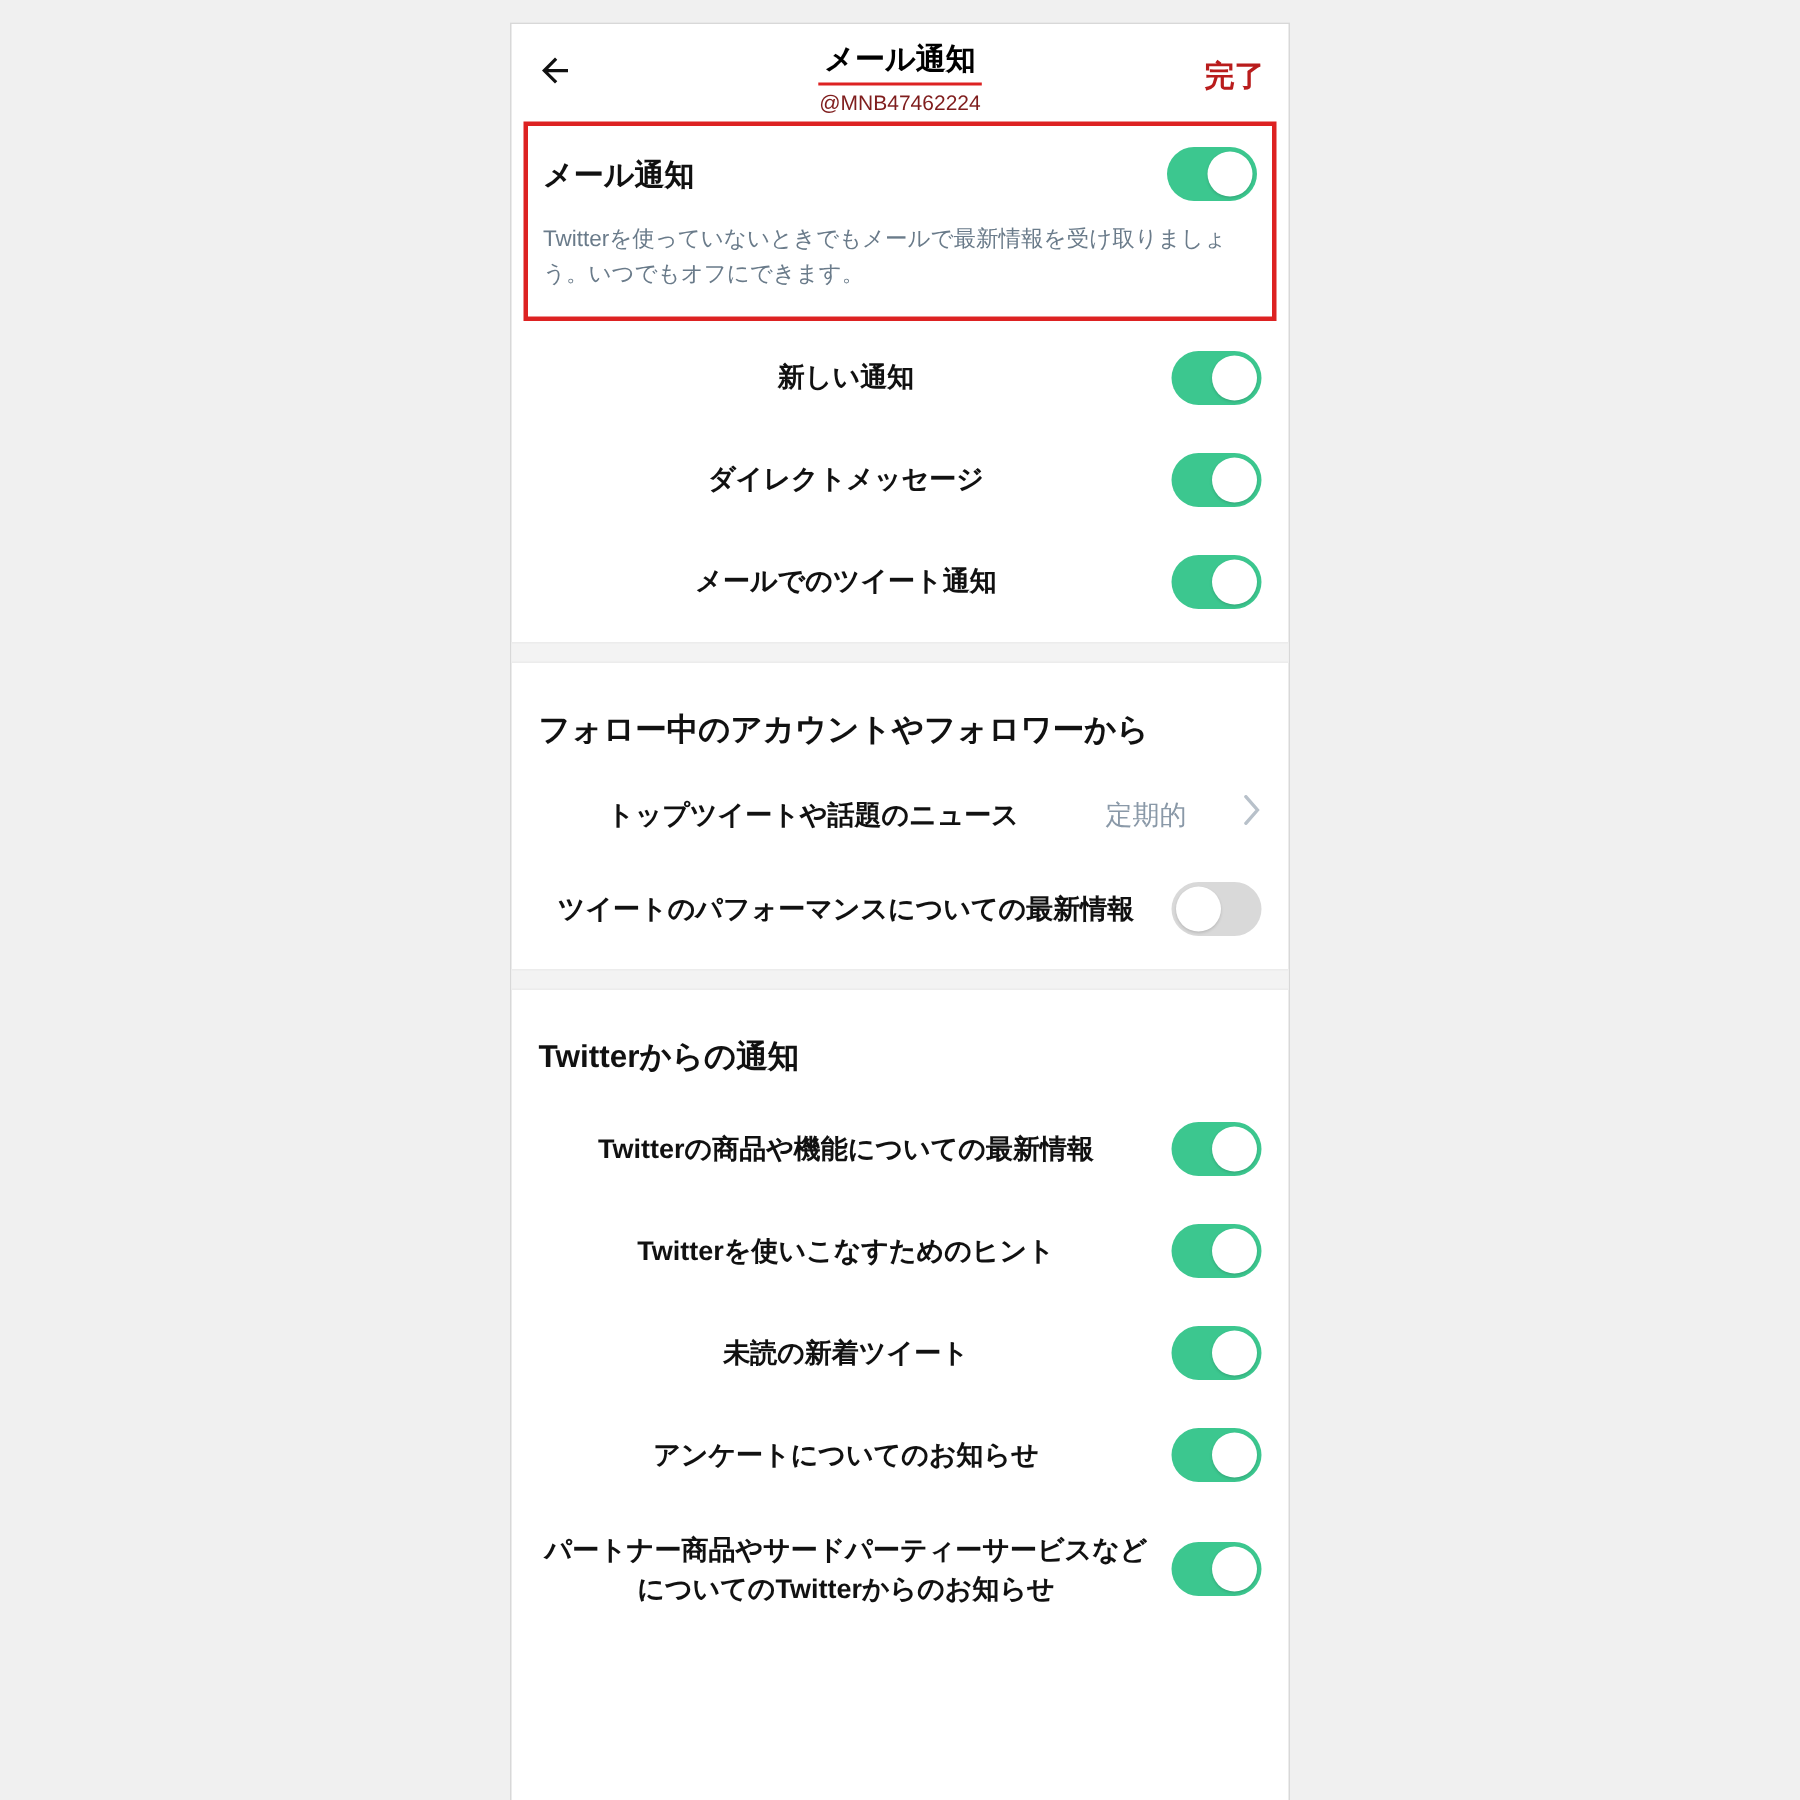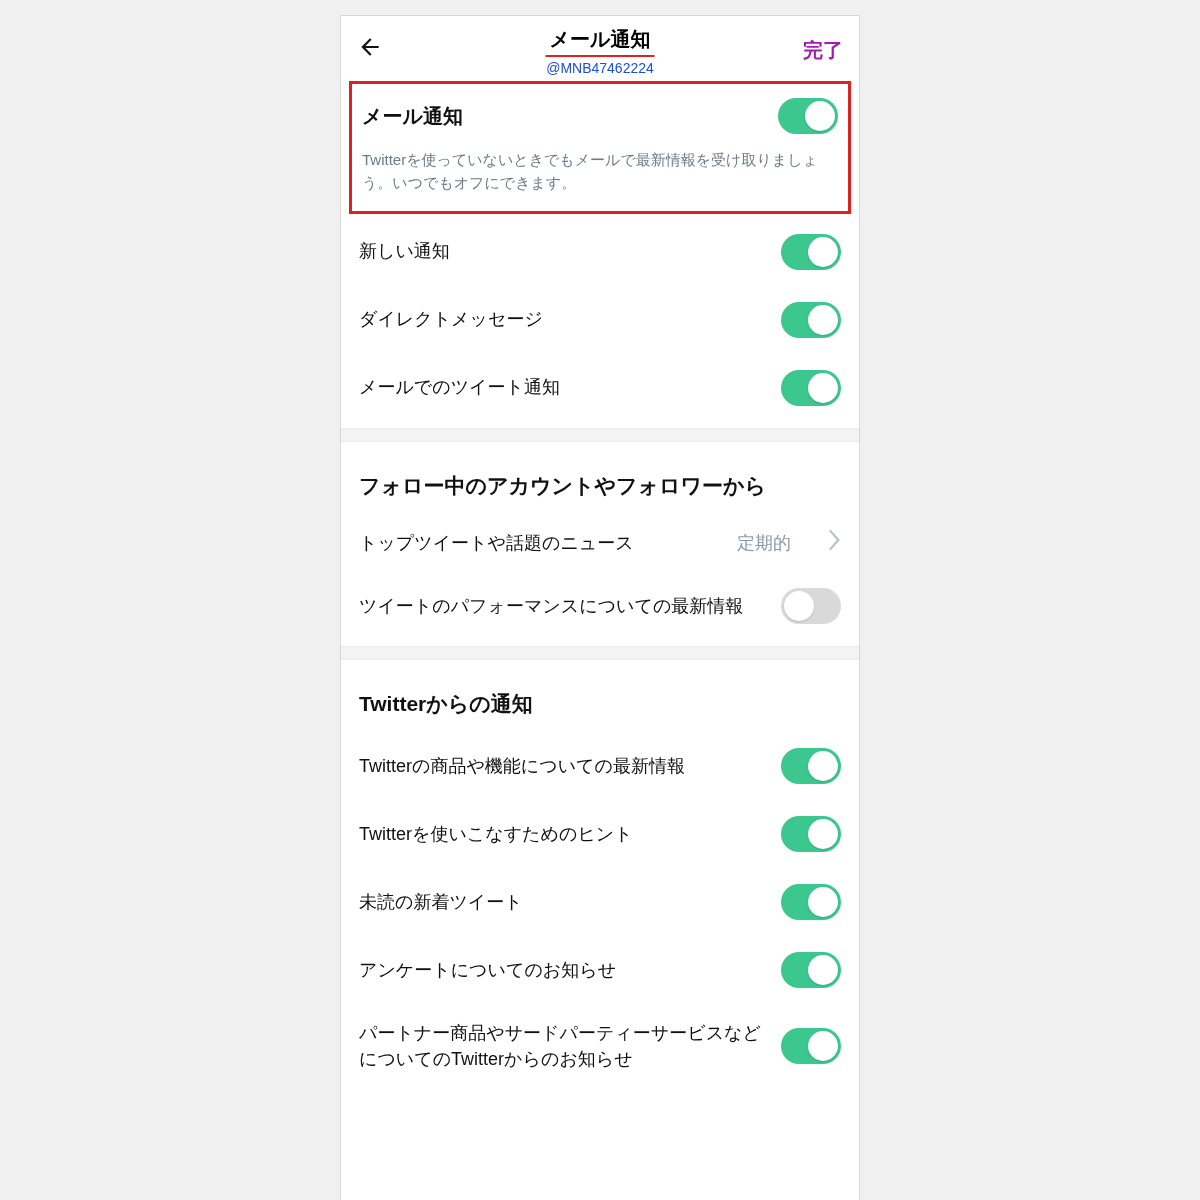--- a/index.html
+++ b/index.html
@@ -41,27 +41,27 @@
     .header-title {
       font-size: 20px;
       font-weight: 800;
       color: #000;
       border-bottom: 2.5px solid #d22;
       display: inline-block;
       padding: 0 4px 2px 4px;
     }
     .header-sub {
       font-size: 14px;
-      color: #1d4ed8;
+      color: #7f1d1d;
       margin-top: 3px;
     }
     .done-btn {
       font-size: 20px;
       font-weight: 800;
-      color: #a21caf;
+      color: #b91c1c;
       cursor: pointer;
     }
     .highlight-box {
       border: 3px solid #d22;
       margin: 6px 8px 4px 8px;
       padding: 14px 10px 16px 10px;
     }
     .main-label {
       font-size: 20px;
       font-weight: 800;
@@ -110,24 +110,25 @@
     }
     .row {
       display: flex;
       align-items: center;
       justify-content: space-between;
       padding: 16px 0;
       gap: 12px;
     }
     .row-label {
       font-size: 18px;
-      font-weight: 400;
+      font-weight: 700;
       color: #111;
       line-height: 1.45;
       flex: 1;
+      text-align: center;
     }
     .divider {
       height: 14px;
       background: #f3f3f3;
       border-top: 1px solid #ececec;
       border-bottom: 1px solid #ececec;
       margin-top: 6px;
     }
     .nav-value {
       font-size: 18px;

